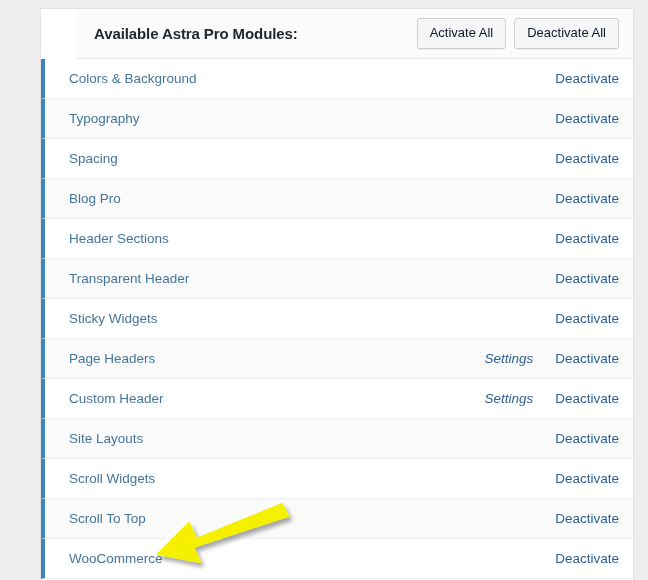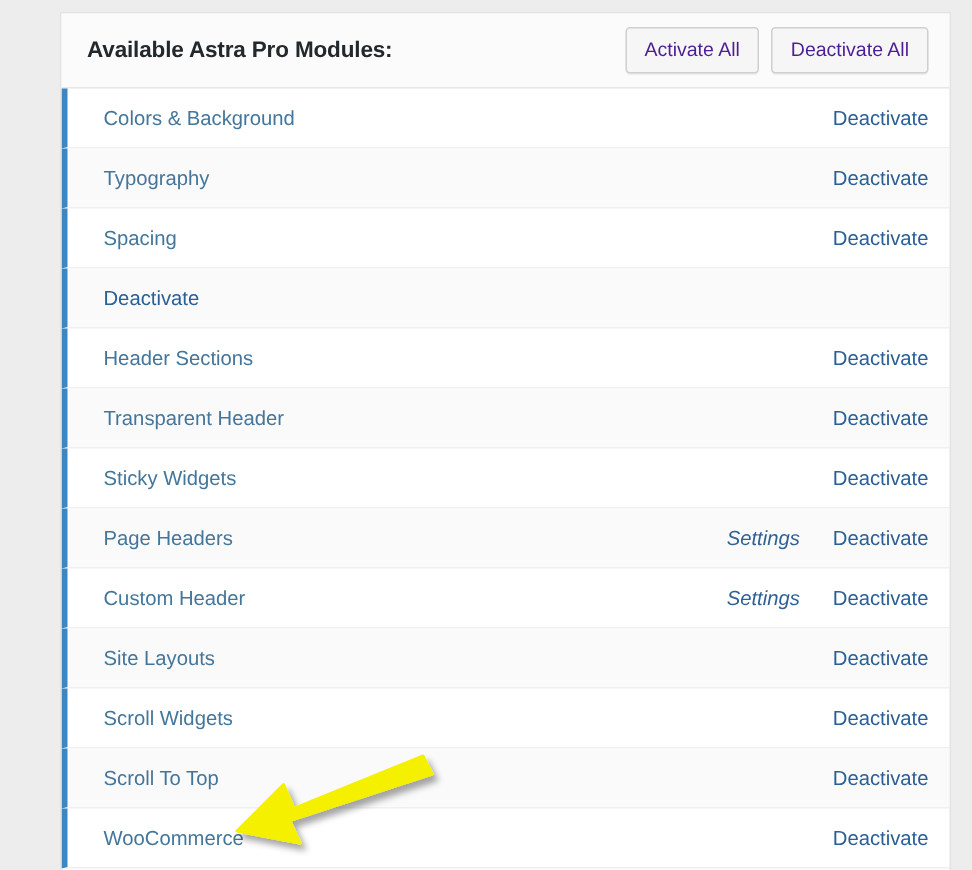--- a/index.html
+++ b/index.html
@@ -30,38 +30,39 @@
 
   #panel-header {
     height: 50px;
     background: #fbfbfb;
     border-bottom: 1px solid #e6e6e6;
     display: flex;
     align-items: center;
     justify-content: space-between;
     padding: 0 14px 0 17px;
     box-sizing: border-box;
+    margin-left: 36px;
   }
 
   #panel-title {
     font-size: 15px;
     font-weight: bold;
     color: #23282d;
     letter-spacing: -0.1px;
   }
 
   #header-buttons {
     display: flex;
     gap: 8px;
   }
 
   .hbtn {
     font-family: "Liberation Sans", sans-serif;
     font-size: 13px;
-    color: #4c1d95;
+    color: #0f172a;
     background: #f6f6f6;
     border: 1px solid #cfcfcf;
     border-radius: 3px;
     padding: 6px 12px 7px;
     line-height: 1.2;
     cursor: pointer;
     box-shadow: 0 1px 0 rgba(0,0,0,0.05);
   }
 
   #module-list {
@@ -145,20 +146,21 @@
           <span class="action-link">Deactivate</span>
         </span>
       </div>
       <div class="module-row">
         <span class="module-name">Spacing</span>
         <span class="row-actions">
           <span class="action-link">Deactivate</span>
         </span>
       </div>
       <div class="module-row alt">
+        <span class="module-name">Blog Pro</span>
         <span class="row-actions">
           <span class="action-link">Deactivate</span>
         </span>
       </div>
       <div class="module-row">
         <span class="module-name">Header Sections</span>
         <span class="row-actions">
           <span class="action-link">Deactivate</span>
         </span>
       </div>

